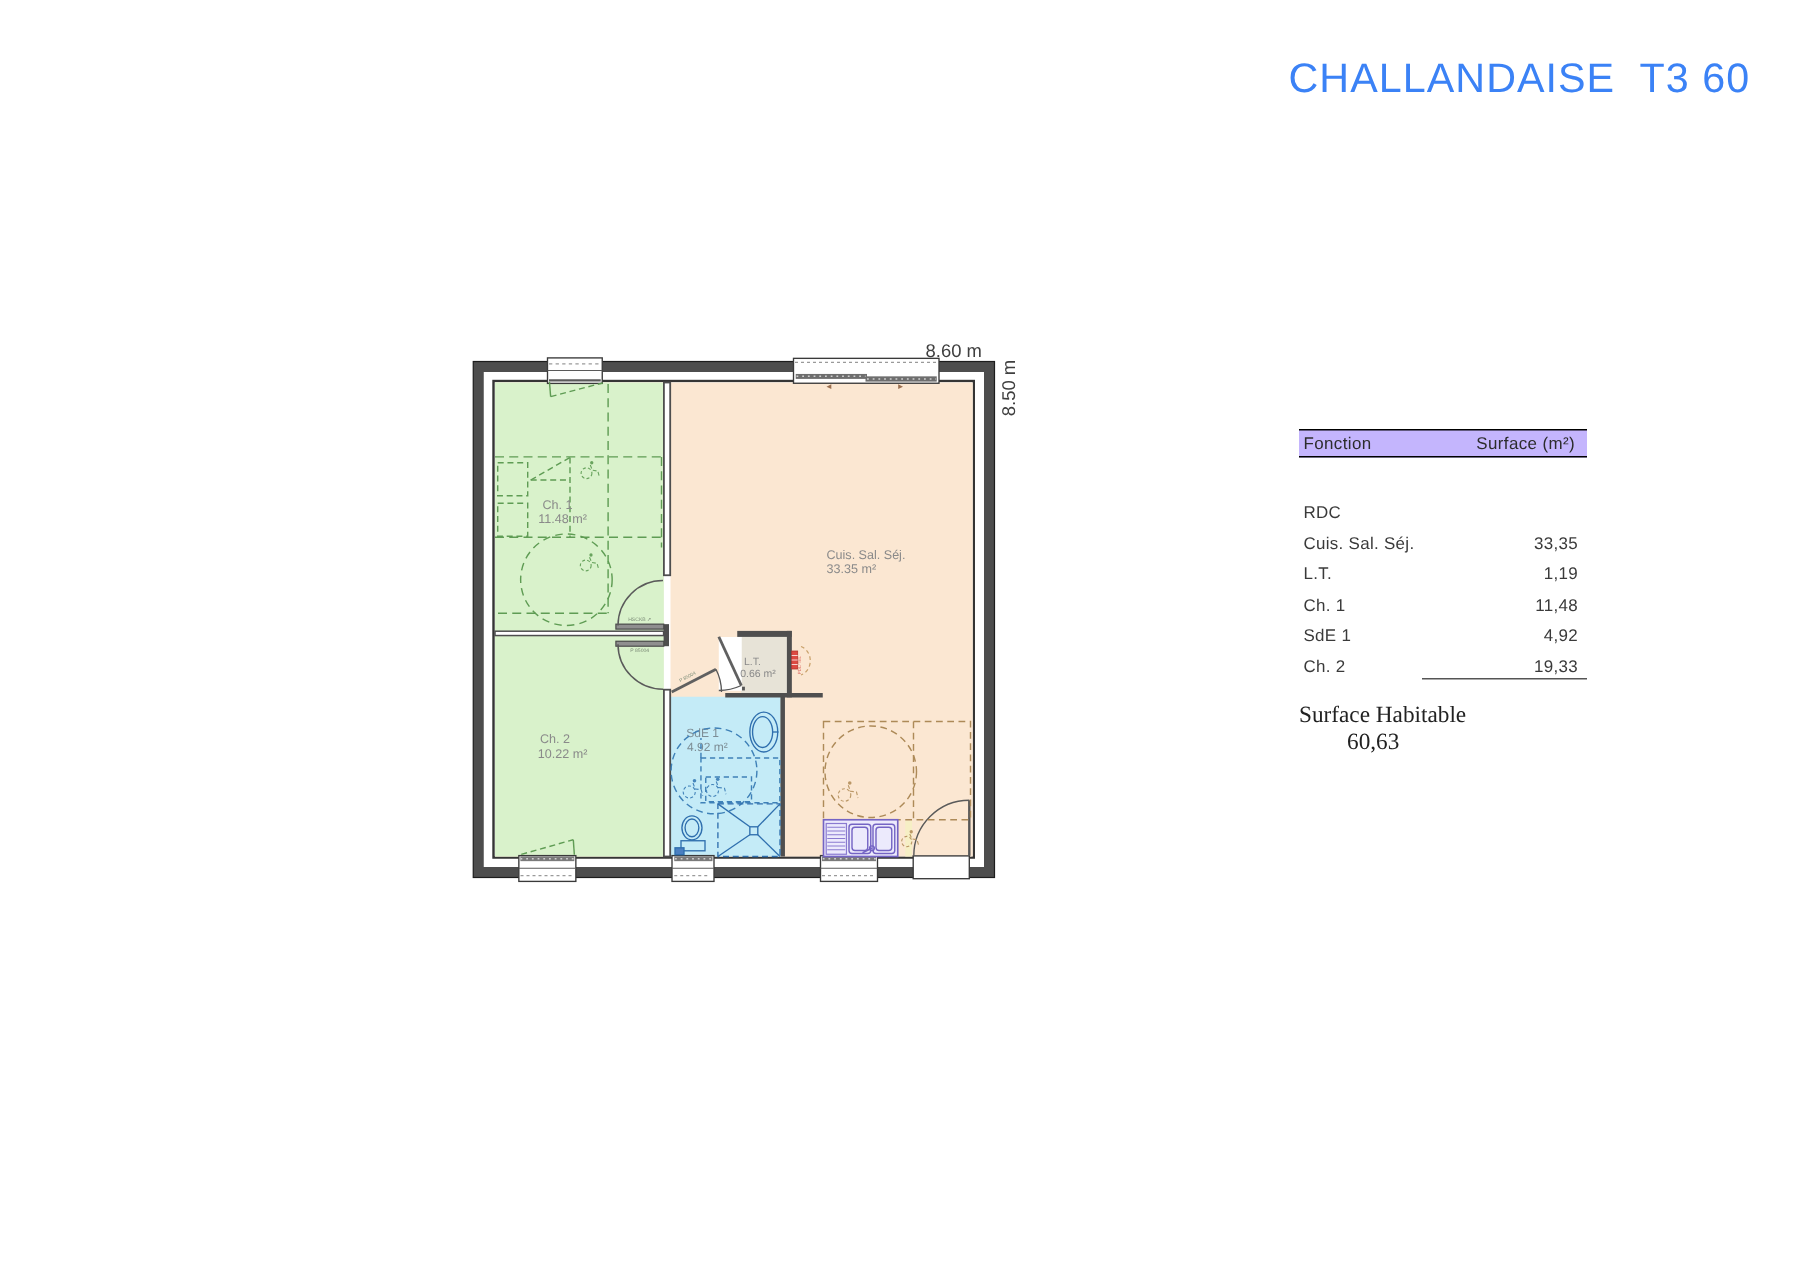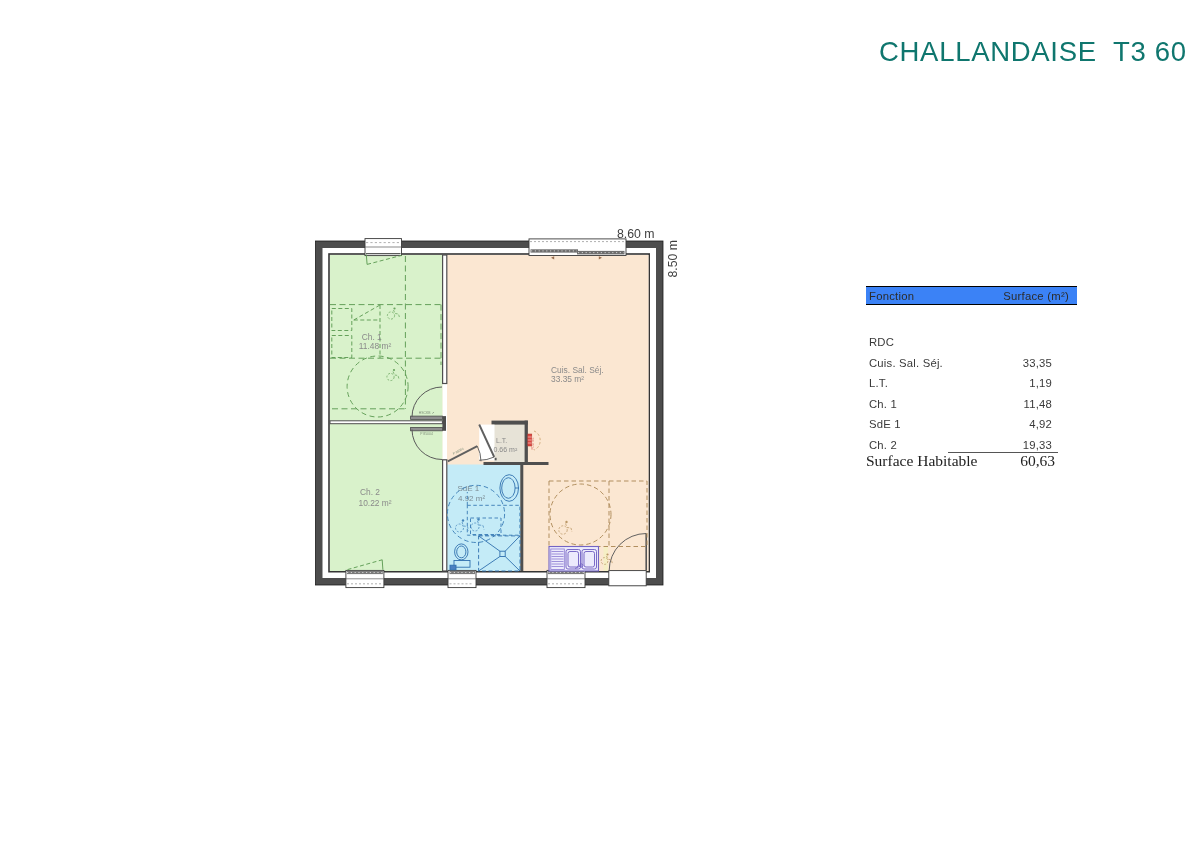--- a/index.html
+++ b/index.html
@@ -2,21 +2,21 @@
 <html><head>
 <meta charset="utf-8">
 <style>
   html,body{margin:0;padding:0;background:#ffffff;width:1200px;height:849px;overflow:hidden;}
   body{font-family:"Liberation Sans",sans-serif;position:relative;}
   .abs{position:absolute;}
 </style>
 </head>
 <body>
 
-<div class="abs" style="left:859px;top:36px;font-size:27.5px;color:#0f766e;letter-spacing:0.7px;white-space:pre;margin-left:20px;">CHALLANDAISE  T3 60</div>
+<div class="abs" style="left:859px;top:36px;font-size:27.5px;color:#3b82f6;letter-spacing:0.7px;white-space:pre;">CHALLANDAISE  T3 60</div>
 
 <svg class="abs" style="left:295px;top:220px;" width="405" height="385" viewBox="295 220 405 385">
 
   <g>
     <rect x="315.5" y="241" width="347.5" height="344" fill="#4d4d4d" stroke="#1c1c1c" stroke-width="0.8"></rect>
     <rect x="322.5" y="248" width="333.5" height="330" fill="#ffffff"></rect>
     <rect x="329" y="254" width="320.2" height="317.7" fill="#ffffff" stroke="#353535" stroke-width="1.6"></rect>
   </g>
 
   <rect x="330" y="255" width="318.5" height="316" fill="#fbe7d2"></rect>
@@ -272,21 +272,21 @@
     <rect x="584" y="551.5" width="10.5" height="15.5" rx="2"></rect>
     <circle cx="581.3" cy="565.5" r="1.6"></circle>
     <line x1="575" y1="568.5" x2="581.3" y2="565.5"></line>
   </g>
 
   <text x="617" y="238" font-size="12.3" fill="#3f3f3f" font-family="Liberation Sans,sans-serif">8.60 m</text>
 
   <text x="676.5" y="277.5" font-size="12.3" fill="#3f3f3f" transform="rotate(-90 676.5 277.5)" font-family="Liberation Sans,sans-serif">8.50 m</text>
 </svg>
 
-<div class="abs" style="left:866px;top:286px;width:211px;border-top:1.4px solid #000;border-bottom:1.4px solid #000;background:#3b82f6;">
+<div class="abs" style="left:866px;top:286px;width:192px;border-top:1.4px solid #000;border-bottom:1.4px solid #000;background:#c4b5fd;">
   <div style="display:flex;justify-content:space-between;font-size:11.3px;letter-spacing:0.25px;color:#2c2c2c;padding:2.5px 8px 2.5px 3px;">
     <span>Fonction</span>
       <span>Surface (m²)</span>
   </div>
 </div>
 
 <div class="abs" style="left:866px;top:335.5px;width:192px;font-size:11.3px;letter-spacing:0.2px;color:#3a3a3a;">
 
   <div style="padding-left:3px;height:21px;">RDC</div>
 
@@ -311,19 +311,19 @@
     </div>
 
   <div style="display:flex;justify-content:space-between;height:20.6px;padding:0 6px 0 3px;">
       <span>Ch. 2</span>
       <span>19,33</span>
     </div>
 </div>
 
 <div class="abs" style="left:948px;top:452px;width:110px;border-top:1px solid #555;"></div>
 
-<div class="abs" style="left:866px;top:452px;width:192px;display:flex;justify-content:space-between;font-family:'Liberation Serif',serif;font-size:15.5px;color:#222;">
+<div class="abs" style="left:866px;top:468px;width:192px;display:flex;justify-content:space-between;font-family:'Liberation Serif',serif;font-size:15.5px;color:#222;flex-direction:column;">
   <span>Surface Habitable</span>
     <span style="padding-right:3px;margin-left:32px;">60,63</span>
 </div>
 
 <div class="abs" style="left:866px;top:497px;font-family:'Liberation Serif',serif;font-size:15.2px;color:#222;line-height:21.3px;">
 </div>
 
 </body></html>

